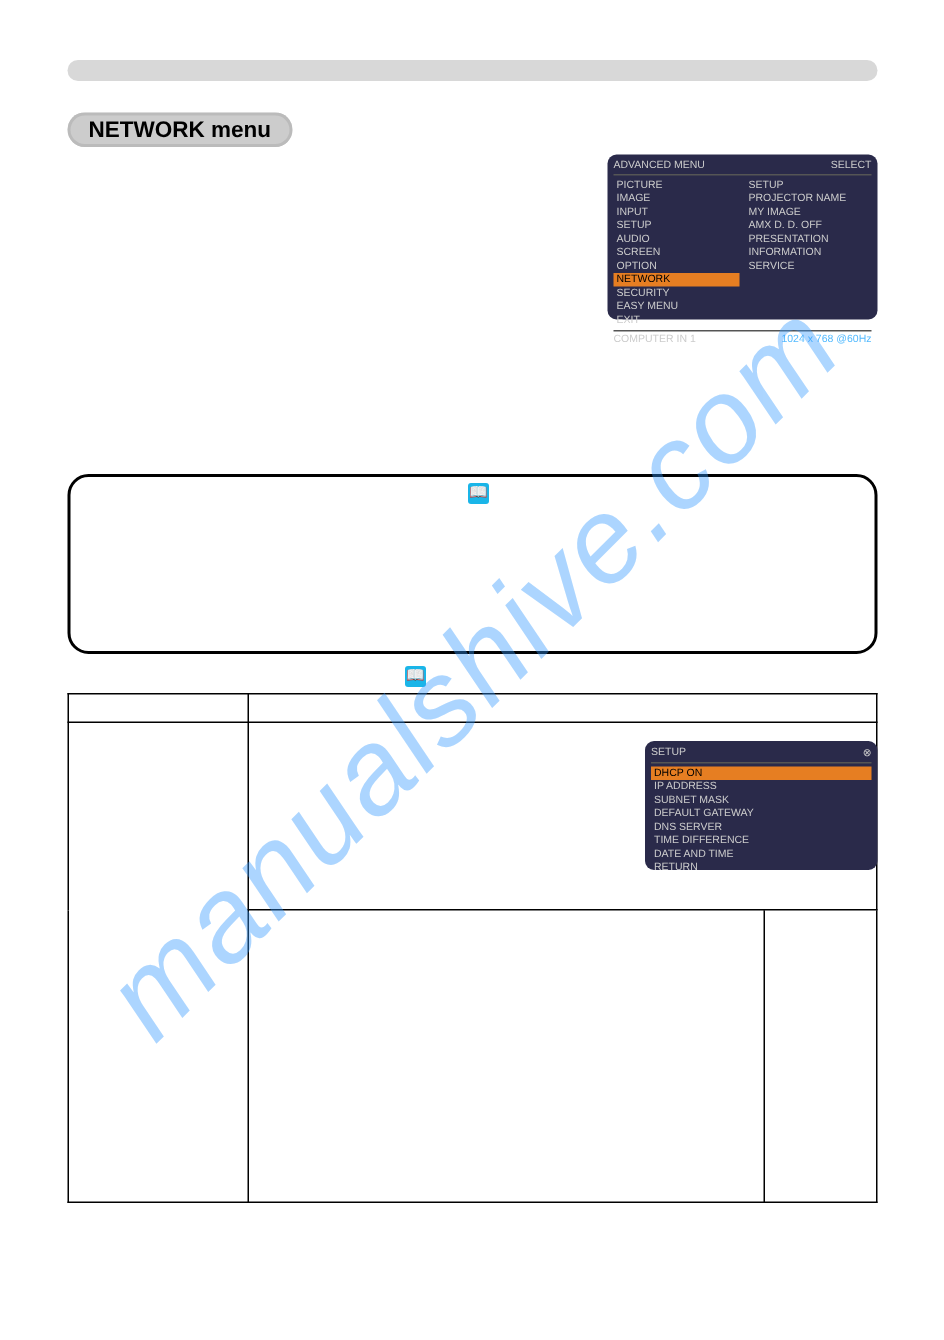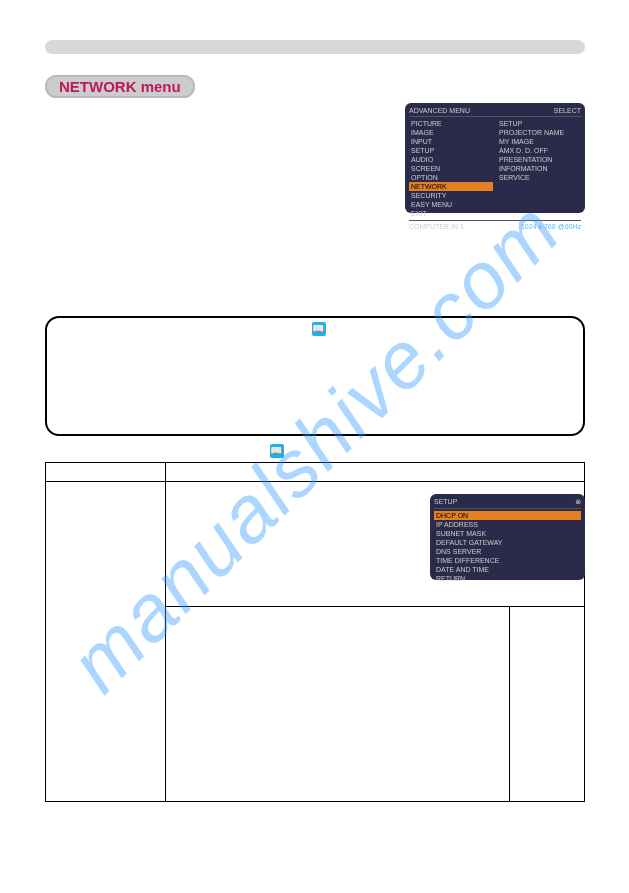--- a/index.html
+++ b/index.html
@@ -38,21 +38,21 @@
   }
   .menu-badge {
     position: absolute;
     top: 75px;
     left: 45px;
     background: #ccc;
     border-radius: 12px;
     padding: 3px 14px;
     font-weight: bold;
     font-size: 15px;
-    color: #be185d;
+    color: #000000;
     box-shadow: inset 0 0 0 2px #bbb;
     text-align: center;
   }
   .menu-screenshot {
     position: absolute;
     background: #2a2a4a;
     border-radius: 6px;
     font-size: 7px;
     color: #ccc;
     padding: 4px;

